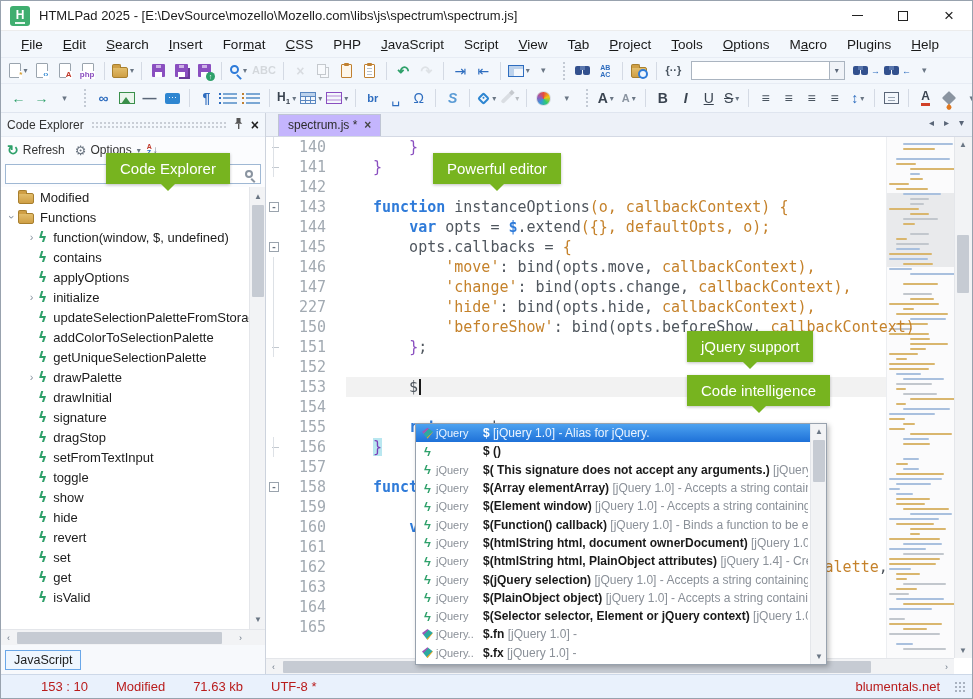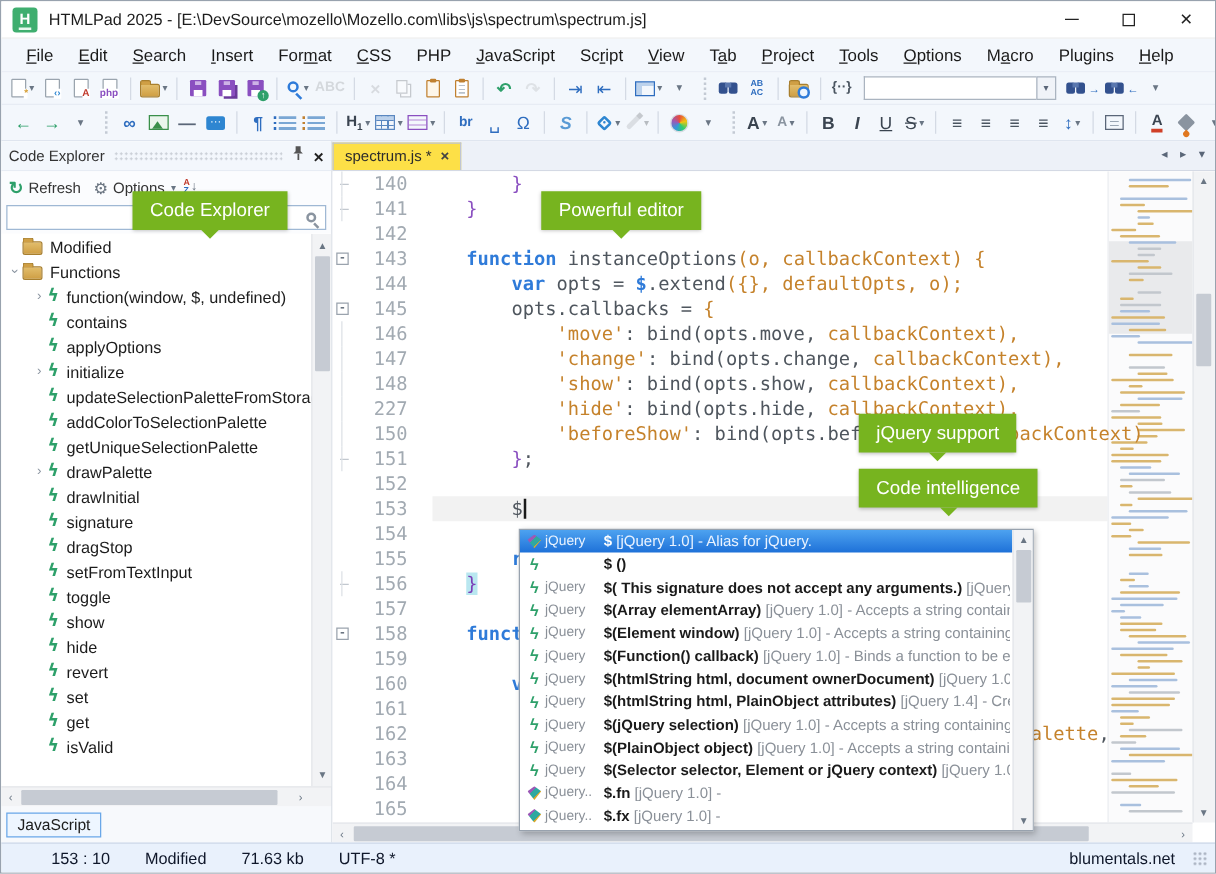--- a/index.html
+++ b/index.html
@@ -120,21 +120,21 @@
   .sthumb{position:absolute;left:2px;width:12px;background:#c6cbd3;border-radius:1px;}
   .phscroll{height:16px;background:#f2f3f5;border-top:1px solid #e4e6ea;position:relative;flex:none;}
   .harr{position:absolute;top:0;width:15px;height:16px;color:#6a7684;font-size:9px;text-align:center;line-height:16px;}
   .hthumb{position:absolute;top:2px;height:12px;background:#c6cbd3;border-radius:1px;}
   .pbottom{height:29px;background:#f7f9fc;display:flex;align-items:center;padding-left:4px;flex:none;}
   .jsbadge{font-size:12.5px;color:#1c1c1c;background:#eef6ff;border:1px solid #6aa7e8;padding:2px 8px;}
 
   
   .editor{flex:1;display:flex;flex-direction:column;min-width:0;}
   .tabbar{height:24px;background:#edf1f8;display:flex;align-items:flex-end;border-bottom:1px solid #d4d9e4;position:relative;}
-  .tab{background:#fde047;border:1px solid #bfc5d4;border-bottom:none;padding:3px 9px 4px;font-size:12px;color:#2c2c2c;display:flex;align-items:center;gap:7px;}
+  .tab{margin-left:12px;background:#c4b5fd;border:1px solid #bfc5d4;border-bottom:none;padding:3px 9px 4px;font-size:12px;color:#2c2c2c;display:flex;align-items:center;gap:7px;}
   .tabx{font-size:12px;color:#444;line-height:1;font-weight:bold;}
   .tabnav{position:absolute;right:8px;top:4px;display:flex;gap:10px;color:#5a6678;font-size:10px;}
   .ebody{flex:1;position:relative;background:#fff;overflow:hidden;}
   .crow{height:20px;display:flex;align-items:center;position:relative;}
   .fold{width:16px;height:100%;position:relative;flex:none;}
   .fm-box{position:absolute;left:3px;top:5px;width:10px;height:10px;border:1px solid #9aa3ad;background:#fff;font:bold 9px/8px "DejaVu Sans Mono",monospace;color:#6a7480;text-align:center;}
   .fm-tick{position:absolute;left:6px;top:10px;width:7px;height:1px;background:#c2c8cf;}
   .fm-line{position:absolute;left:7px;top:0;bottom:0;width:1px;background:#dde1e6;}
   .lnum{width:44px;text-align:right;font:15px "DejaVu Sans Mono",monospace;color:#a2aab2;flex:none;}
   .codetext{font:15px "DejaVu Sans Mono",monospace;white-space:pre;padding-left:47px;position:relative;z-index:1;}
@@ -161,21 +161,21 @@
   .prow .ptxt{flex:1;overflow:hidden;color:#8a9098;}
   .prow .ptxt b{color:#1a1a1a;font-weight:bold;}
   .prow.sel{background:linear-gradient(#4da2f0,#1e71d8);}
   .prow.sel .pcat,.prow.sel .ptxt{color:#eaf3ff;}
   .prow.sel .ptxt b{color:#fff;}
   .gem{width:11px;height:11px;background:linear-gradient(135deg,#9b59b6 0 35%,#2fa8a0 35% 65%,#d4a72c 65% 100%);clip-path:polygon(50% 0,100% 38%,50% 100%,0 38%);}
   .pbolt{color:#2ea06a;font-weight:bold;font-size:13px;}
   .pscroll{width:16px;flex:none;background:#f2f3f5;border-left:1px solid #e4e6ea;position:relative;}
 
   
-  .statusbar{position:absolute;left:0;right:0;bottom:0;height:24px;background:#e9f1fc;border-top:1px solid #cdd8e8;display:flex;align-items:center;font-size:13px;color:#0f172a;padding:0 6px 0 40px;}
+  .statusbar{position:absolute;left:0;right:0;bottom:0;height:24px;background:#e9f1fc;border-top:1px solid #cdd8e8;display:flex;align-items:center;font-size:13px;color:#b91c1c;padding:0 6px 0 40px;}
   .sb-item{margin-right:28px;white-space:nowrap;}
   .sb-brand{margin-left:auto;margin-right:14px;}
   .sb-grip{width:12px;height:12px;background:radial-gradient(#a9b2c0 1px,transparent 1.2px) 0 0/4px 4px;}
 
   
   .callout{position:absolute;height:31px;line-height:31px;padding:0 14px;background:#77b41f;color:#fff;font-size:15px;z-index:60;box-shadow:0 1px 3px rgba(0,0,0,.25);white-space:nowrap;}
   .callout::after{content:'';position:absolute;top:100%;left:50%;margin-left:-7px;border:7px solid transparent;border-top:7px solid #77b41f;border-bottom:none;}
 </style>
 </head>
 <body>
@@ -681,27 +681,20 @@
               </span>
               <span class="lnum">146</span>
               <span class="codetext"><span class="p">        </span><span class="o">'move'</span><span class="p">: bind(opts.move, </span><span class="o">callbackContext</span><span class="o">),</span></span>
             </div>
             <div class="crow">
               <span class="fold">
                 <span class="fm-line"></span>
               </span>
               <span class="lnum">147</span>
               <span class="codetext"><span class="p">        </span><span class="o">'change'</span><span class="p">: bind(opts.change, </span><span class="o">callbackContext</span><span class="o">),</span></span>
-            </div>
-            <div class="crow">
-              <span class="fold">
-                <span class="fm-line"></span>
-              </span>
-              <span class="lnum">148</span>
-              <span class="codetext"><span class="p">        </span><span class="o">'show'</span><span class="p">: bind(opts.show, </span><span class="o">callbackContext</span><span class="o">),</span></span>
             </div>
             <div class="crow">
               <span class="fold">
                 <span class="fm-line"></span>
               </span>
               <span class="lnum">227</span>
               <span class="codetext"><span class="p">        </span><span class="o">'hide'</span><span class="p">: bind(opts.hide, </span><span class="o">callbackContext</span><span class="o">),</span></span>
             </div>
             <div class="crow">
               <span class="fold">

